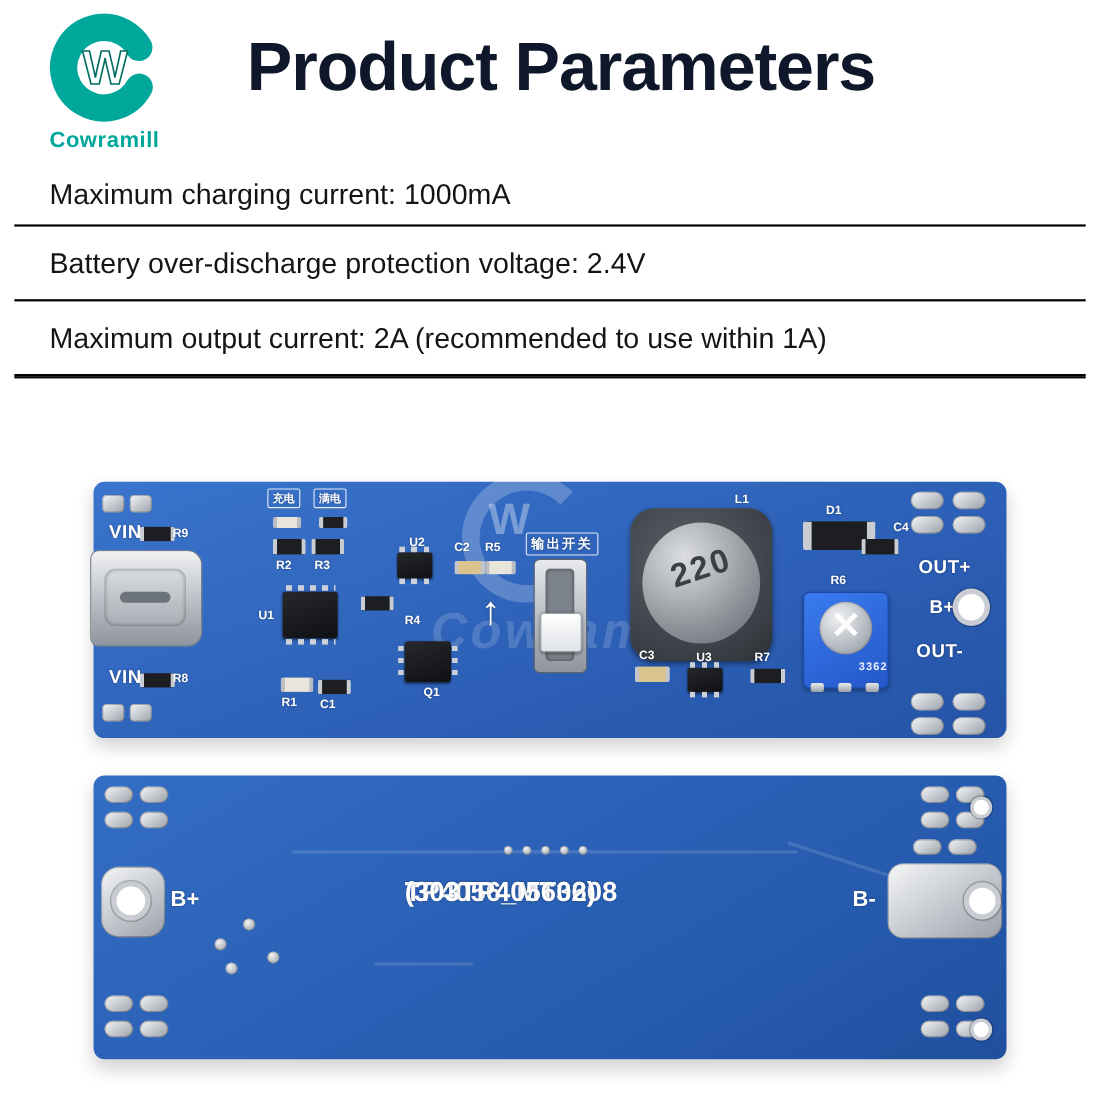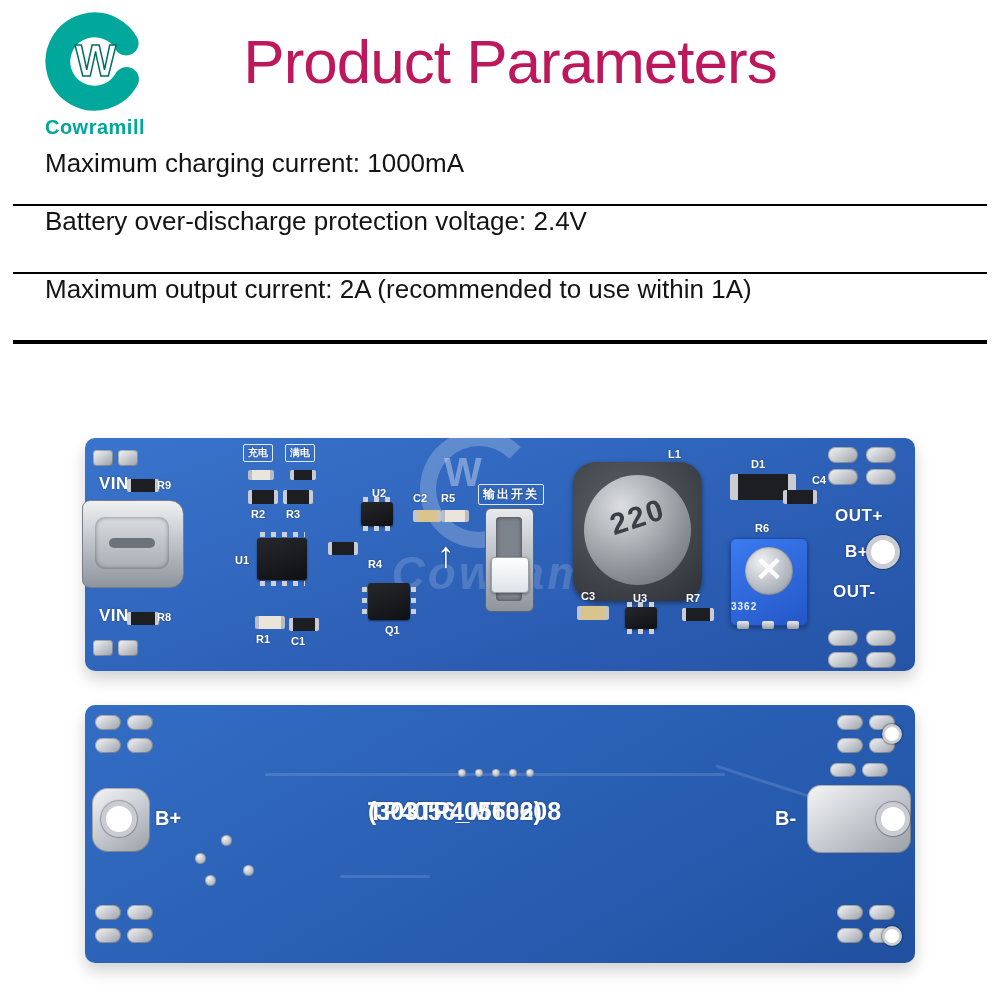--- a/index.html
+++ b/index.html
@@ -3,25 +3,25 @@
 <meta charset="utf-8">
 <style>
   html,body{margin:0;padding:0;background:#fff;}
   .page{position:relative;width:1000px;height:1000px;background:#ffffff;overflow:hidden;
         font-family:"Liberation Sans",sans-serif;color:#111;}
 
   
   .logo{position:absolute;left:25px;top:12px;width:140px;text-align:center;}
   .brand{color:#00A79B;font-weight:bold;font-size:20px;letter-spacing:.5px;margin-top:-4px;}
   .title{position:absolute;left:160px;top:26px;width:700px;text-align:center;
-         font-size:62px;font-weight:normal;color:#be185d;letter-spacing:-1px;}
+         font-size:62px;font-weight:bold;color:#0f172a;letter-spacing:-1px;}
 
   
   .specs{position:absolute;left:0;top:148px;width:1000px;}
-  .spec-row{display:flex;justify-content:space-between;
+  .spec-row{display:flex;align-items:center;justify-content:space-between;
             padding:0 40px 0 45px;font-size:26px;color:#141414;gap:40px;}
   .spec-row.h1{height:56px;}
   .spec-row.h2{height:66px;}
   .divider{height:2px;background:#000;margin:0 13px;}
 
   
   .board{position:absolute;border-radius:10px;box-shadow:0 8px 16px rgba(0,0,0,.18);}
   .board *{position:absolute;}
   .lbl{color:#fff;font-size:11px;font-weight:bold;text-shadow:0 0 2px rgba(0,0,0,.4);white-space:nowrap;}
   .lbl.big{font-size:17px;letter-spacing:.5px;}
@@ -61,21 +61,21 @@
             background:radial-gradient(circle at 40% 35%,#5c6168,#3a3e44 75%,#2c2f34);box-shadow:0 2px 5px rgba(0,0,0,.4);}
   .ind-top{left:11px;top:13px;width:107px;height:110px;border-radius:50%;
            background:radial-gradient(circle at 35% 28%,#dcdee1,#8e9298 62%,#65696f);}
   .ind-text{left:0;top:38px;width:100%;text-align:center;color:#3c4046;font-size:30px;font-weight:bold;
             transform:rotate(-18deg);letter-spacing:2px;}
   .trim-body{left:645px;top:100px;width:76px;height:86px;border-radius:6px;border:1px solid #1b47a8;
              background:linear-gradient(150deg,#3a7bf0,#2457c8);box-shadow:0 2px 4px rgba(0,0,0,.35);}
   .trim-screw{left:14px;top:8px;width:48px;height:48px;border-radius:50%;
               background:radial-gradient(circle at 35% 30%,#f0f1f3,#aeb4bc 65%,#868c95);box-shadow:inset 0 0 2px rgba(0,0,0,.5);}
   .trim-x{left:0;top:6px;width:48px;height:48px;color:#fdfdfd;font-size:34px;font-weight:bold;text-align:center;line-height:48px;}
-  .trim-text{left:0;top:62px;width:100%;text-align:left;color:#e9efff;font-size:10px;font-weight:bold;letter-spacing:1px;}
+  .trim-text{left:0;top:62px;width:100%;text-align:right;color:#e9efff;font-size:10px;font-weight:bold;letter-spacing:1px;}
   .trim-pin{width:12px;height:8px;background:linear-gradient(180deg,#e8eaec,#9aa0a8);border-radius:2px;top:82px;}
   .wm-mark{left:335px;top:-8px;width:86px;height:86px;border:16px solid rgba(255,255,255,.22);border-radius:50%;
            border-right-color:transparent;}
   .wm-w{left:335px;top:12px;width:86px;text-align:center;color:rgba(255,255,255,.35);font-size:40px;font-weight:bold;}
   .wm-text{left:210px;top:108px;width:440px;text-align:center;color:rgba(255,255,255,.16);
            font-size:46px;font-weight:bold;font-style:italic;letter-spacing:3px;}
 
   
   .board-back{left:85px;top:705px;width:830px;height:258px;
               background:linear-gradient(150deg,#336dc4,#2559ac 75%,#204f9e);}

